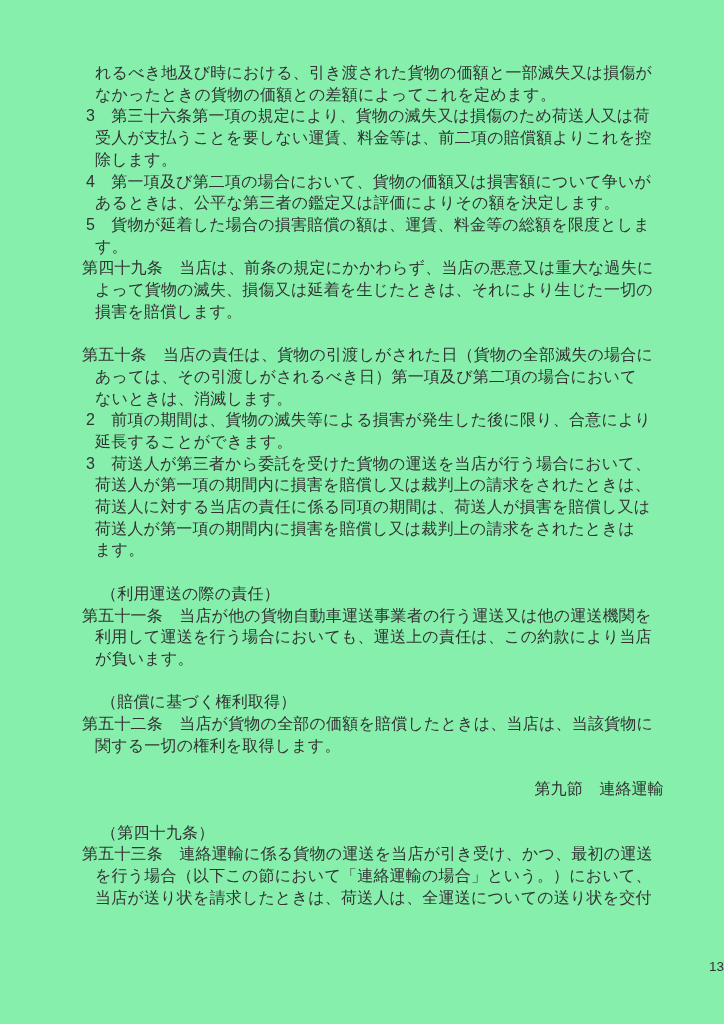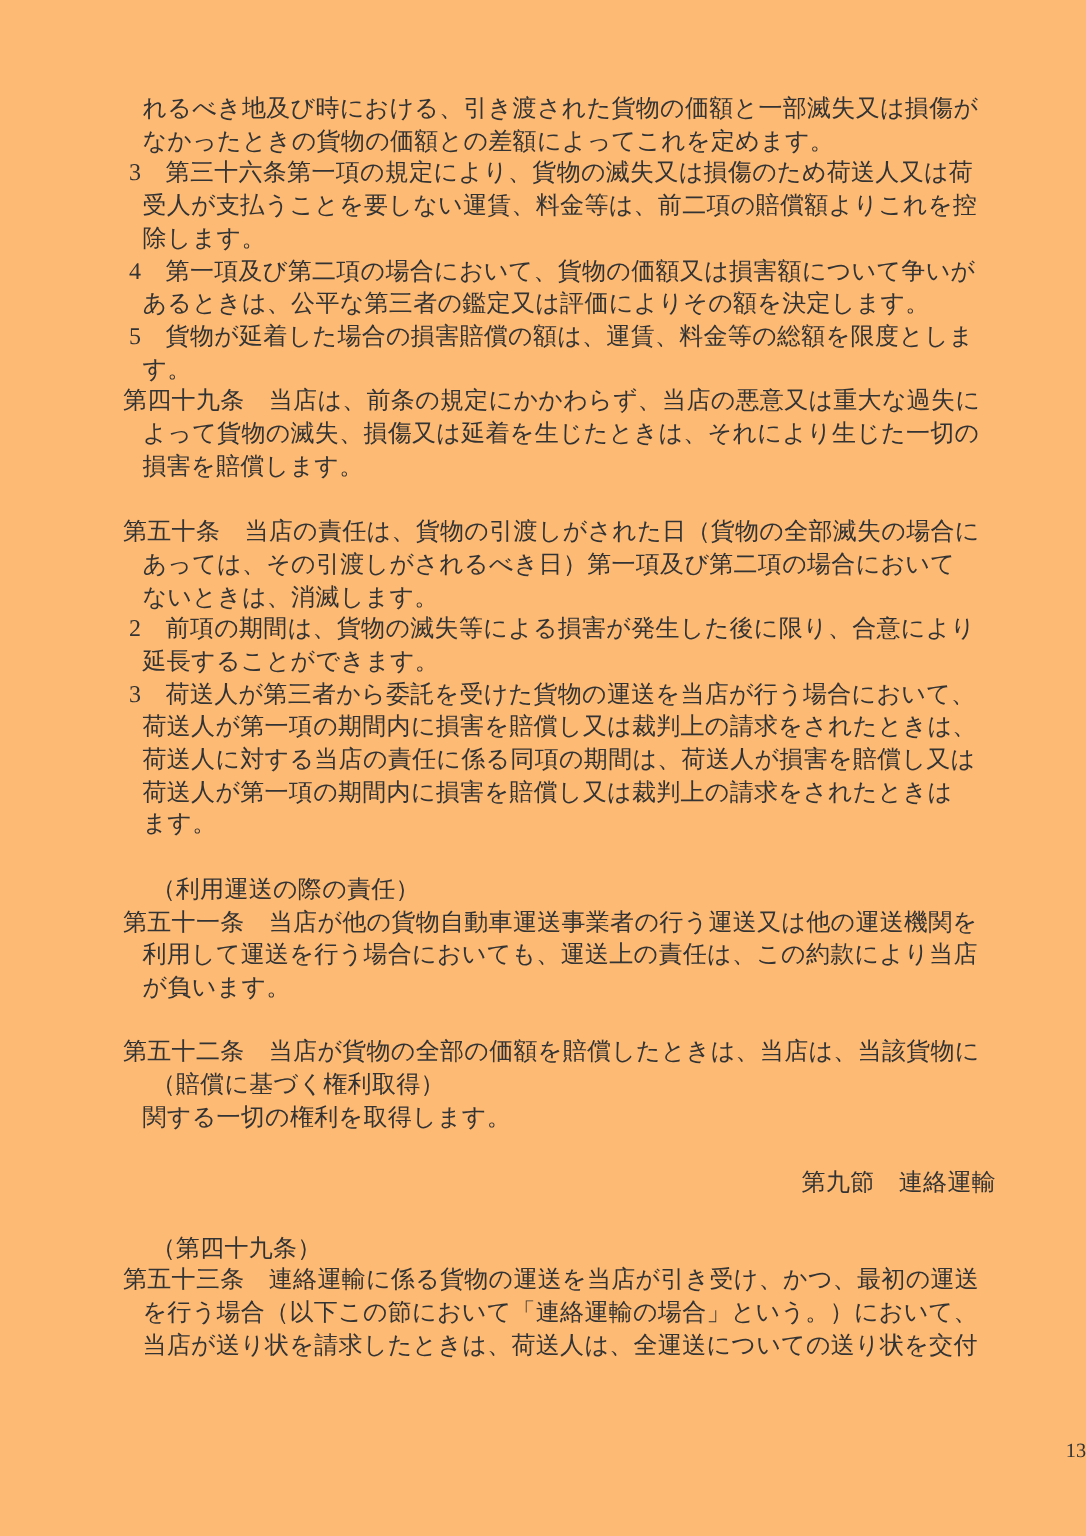--- a/index.html
+++ b/index.html
@@ -4,23 +4,23 @@
 <style>
   html, body {
     margin: 0;
     padding: 0;
     background: #ffffff;
   }
   .page {
     position: relative;
     width: 724px;
     height: 1024px;
-    background: #fdba74;
+    background: #86efac;
     overflow: hidden;
-    font-family: Liberation Serif, serif;
+    font-family: Liberation Sans, sans-serif;
     color: #333333;
   }
   .text-body {
     position: absolute;
     top: 62px;
     left: 82px;
     width: 582px;
     font-size: 16px;
     line-height: 21.7px;
     letter-spacing: 0.2px;
@@ -72,22 +72,22 @@
       <div class="line cont">荷送人が第一項の期間内に損害を賠償し又は裁判上の請求をされたときは、</div>
       <div class="line cont">荷送人に対する当店の責任に係る同項の期間は、荷送人が損害を賠償し又は</div>
       <div class="line cont">荷送人が第一項の期間内に損害を賠償し又は裁判上の請求をされたときは</div>
       <div class="line cont">ます。</div>
       <div class="line blank">&nbsp;</div>
       <div class="line heading">（利用運送の際の責任）</div>
       <div class="line article">第五十一条　当店が他の貨物自動車運送事業者の行う運送又は他の運送機関を</div>
       <div class="line cont">利用して運送を行う場合においても、運送上の責任は、この約款により当店</div>
       <div class="line cont">が負います。</div>
       <div class="line blank">&nbsp;</div>
+      <div class="line heading">（賠償に基づく権利取得）</div>
       <div class="line article">第五十二条　当店が貨物の全部の価額を賠償したときは、当店は、当該貨物に</div>
-      <div class="line heading">（賠償に基づく権利取得）</div>
       <div class="line cont">関する一切の権利を取得します。</div>
       <div class="line blank">&nbsp;</div>
       <div class="line section">第九節　連絡運輸</div>
       <div class="line blank">&nbsp;</div>
       <div class="line heading">（第四十九条）</div>
       <div class="line article">第五十三条　連絡運輸に係る貨物の運送を当店が引き受け、かつ、最初の運送</div>
       <div class="line cont">を行う場合（以下この節において「連絡運輸の場合」という。）において、</div>
       <div class="line cont">当店が送り状を請求したときは、荷送人は、全運送についての送り状を交付</div>
     </div>
   <div class="page-footer">13</div>

